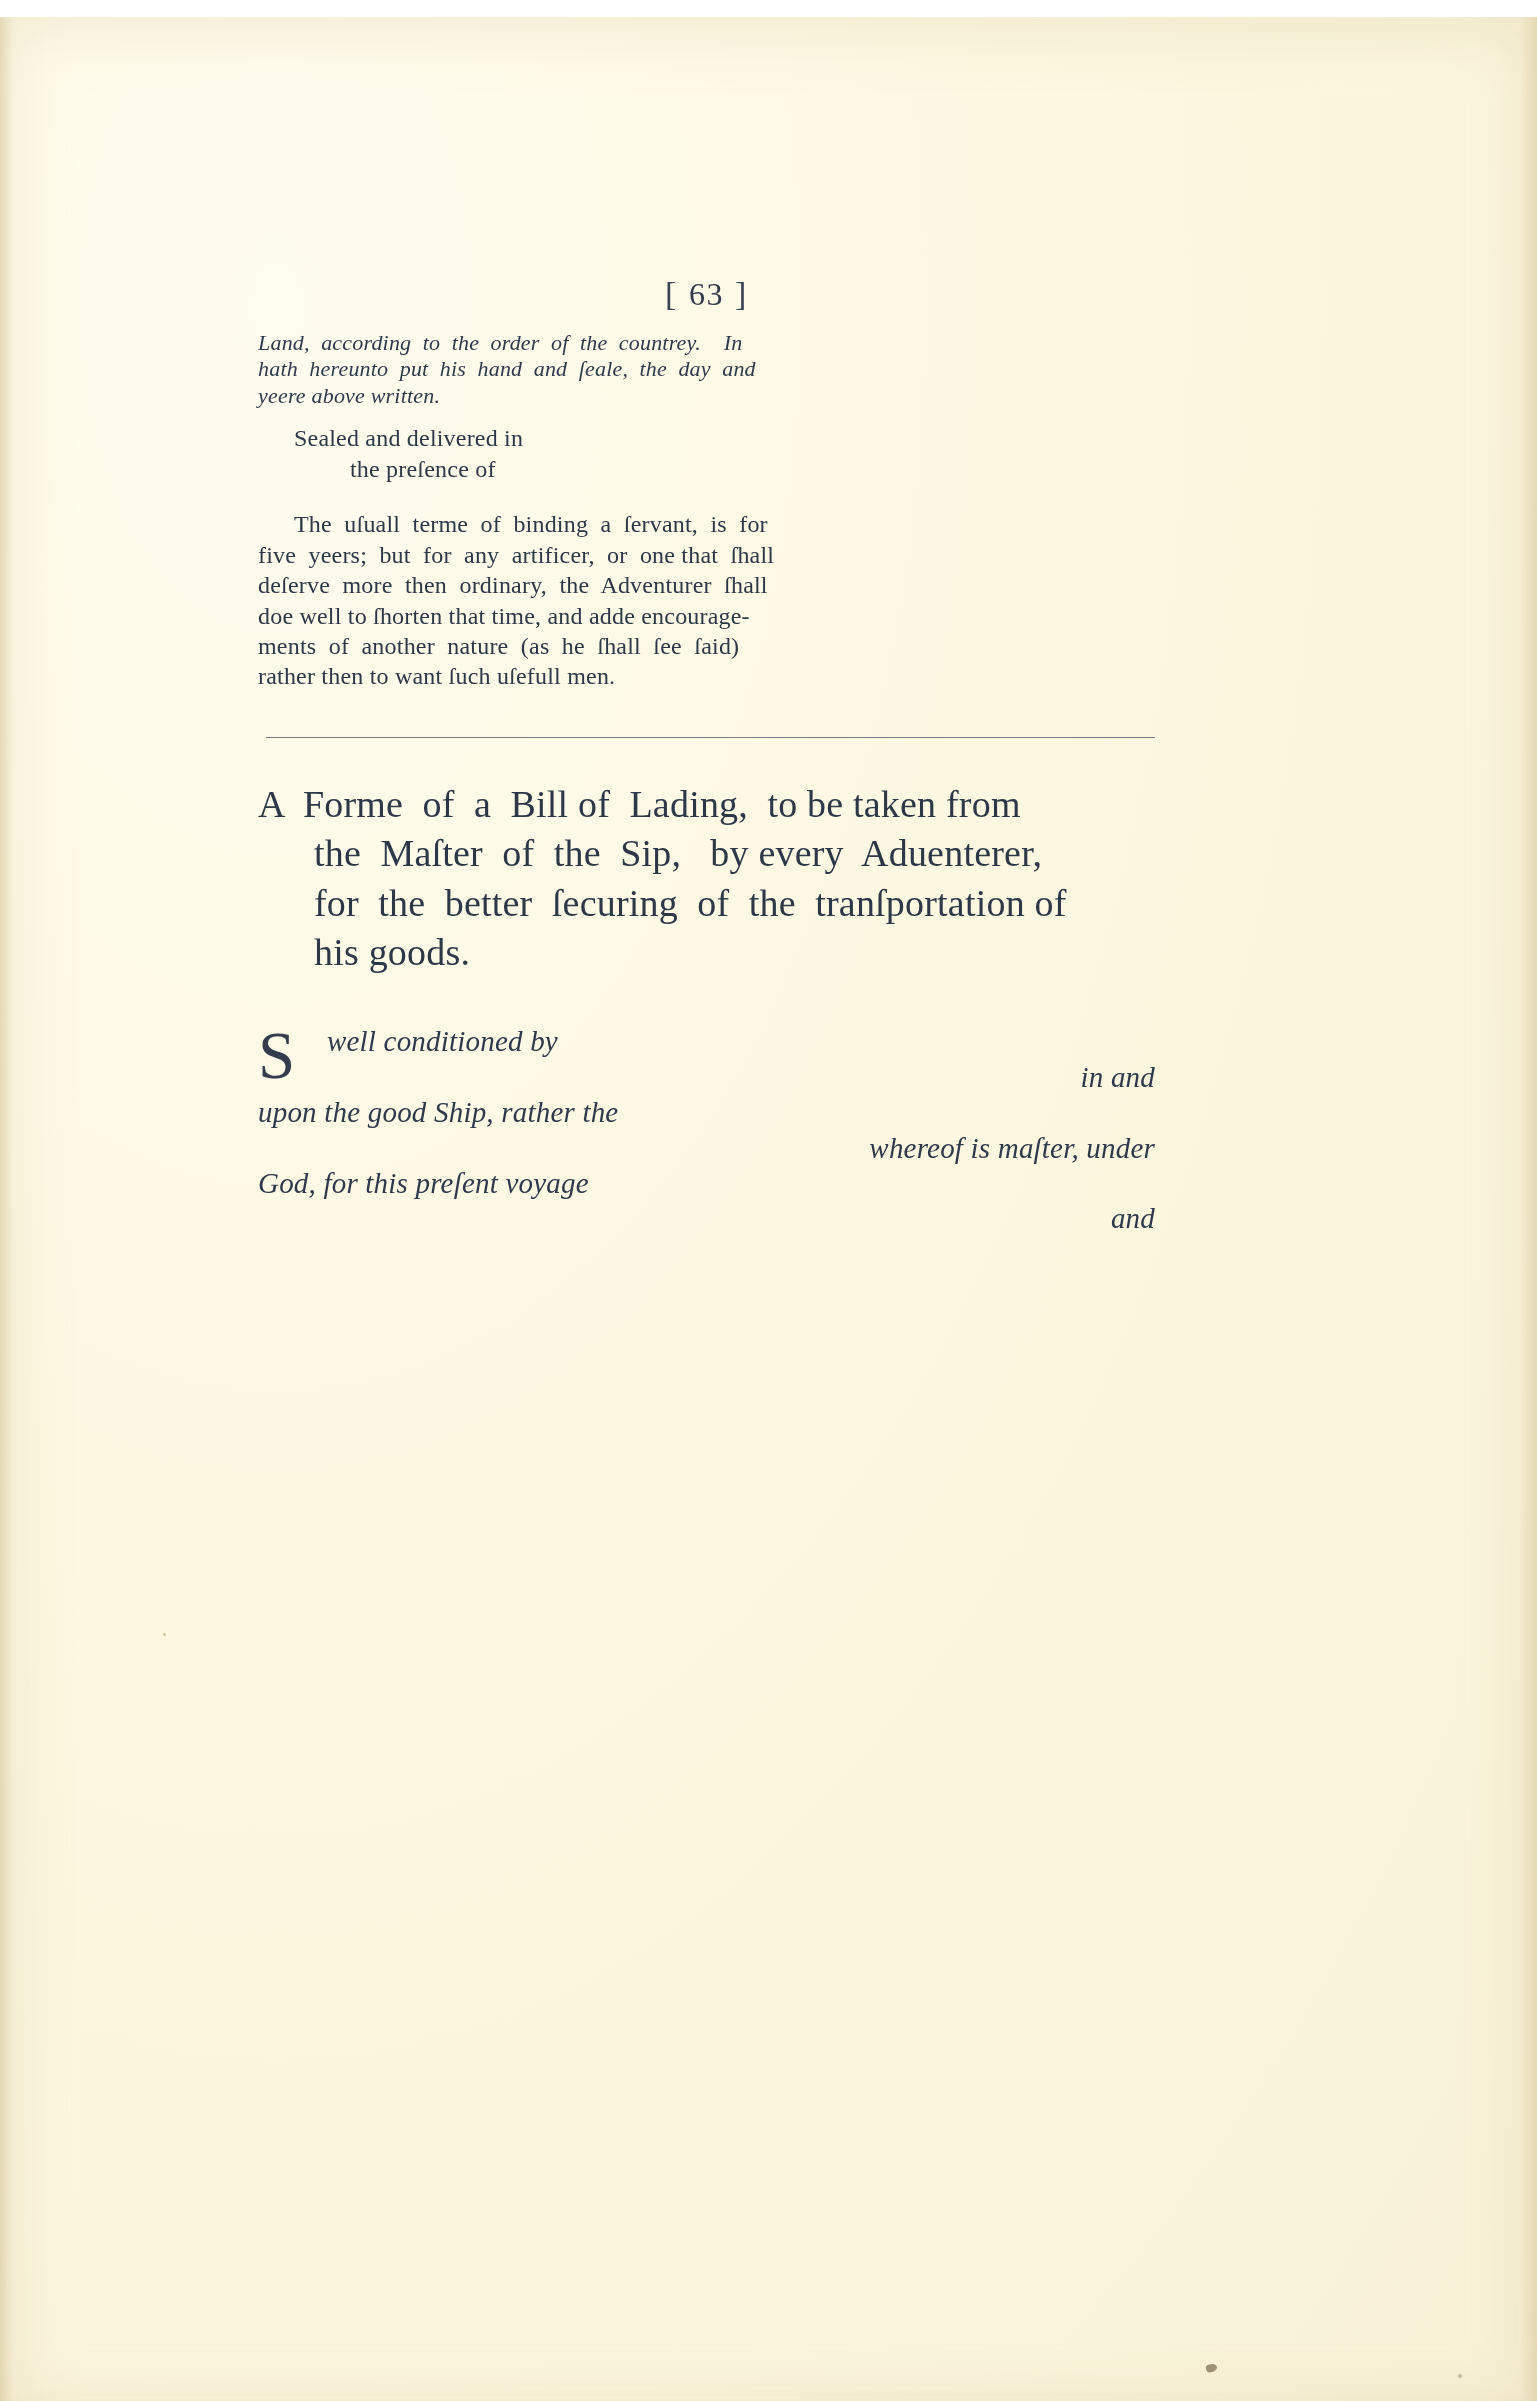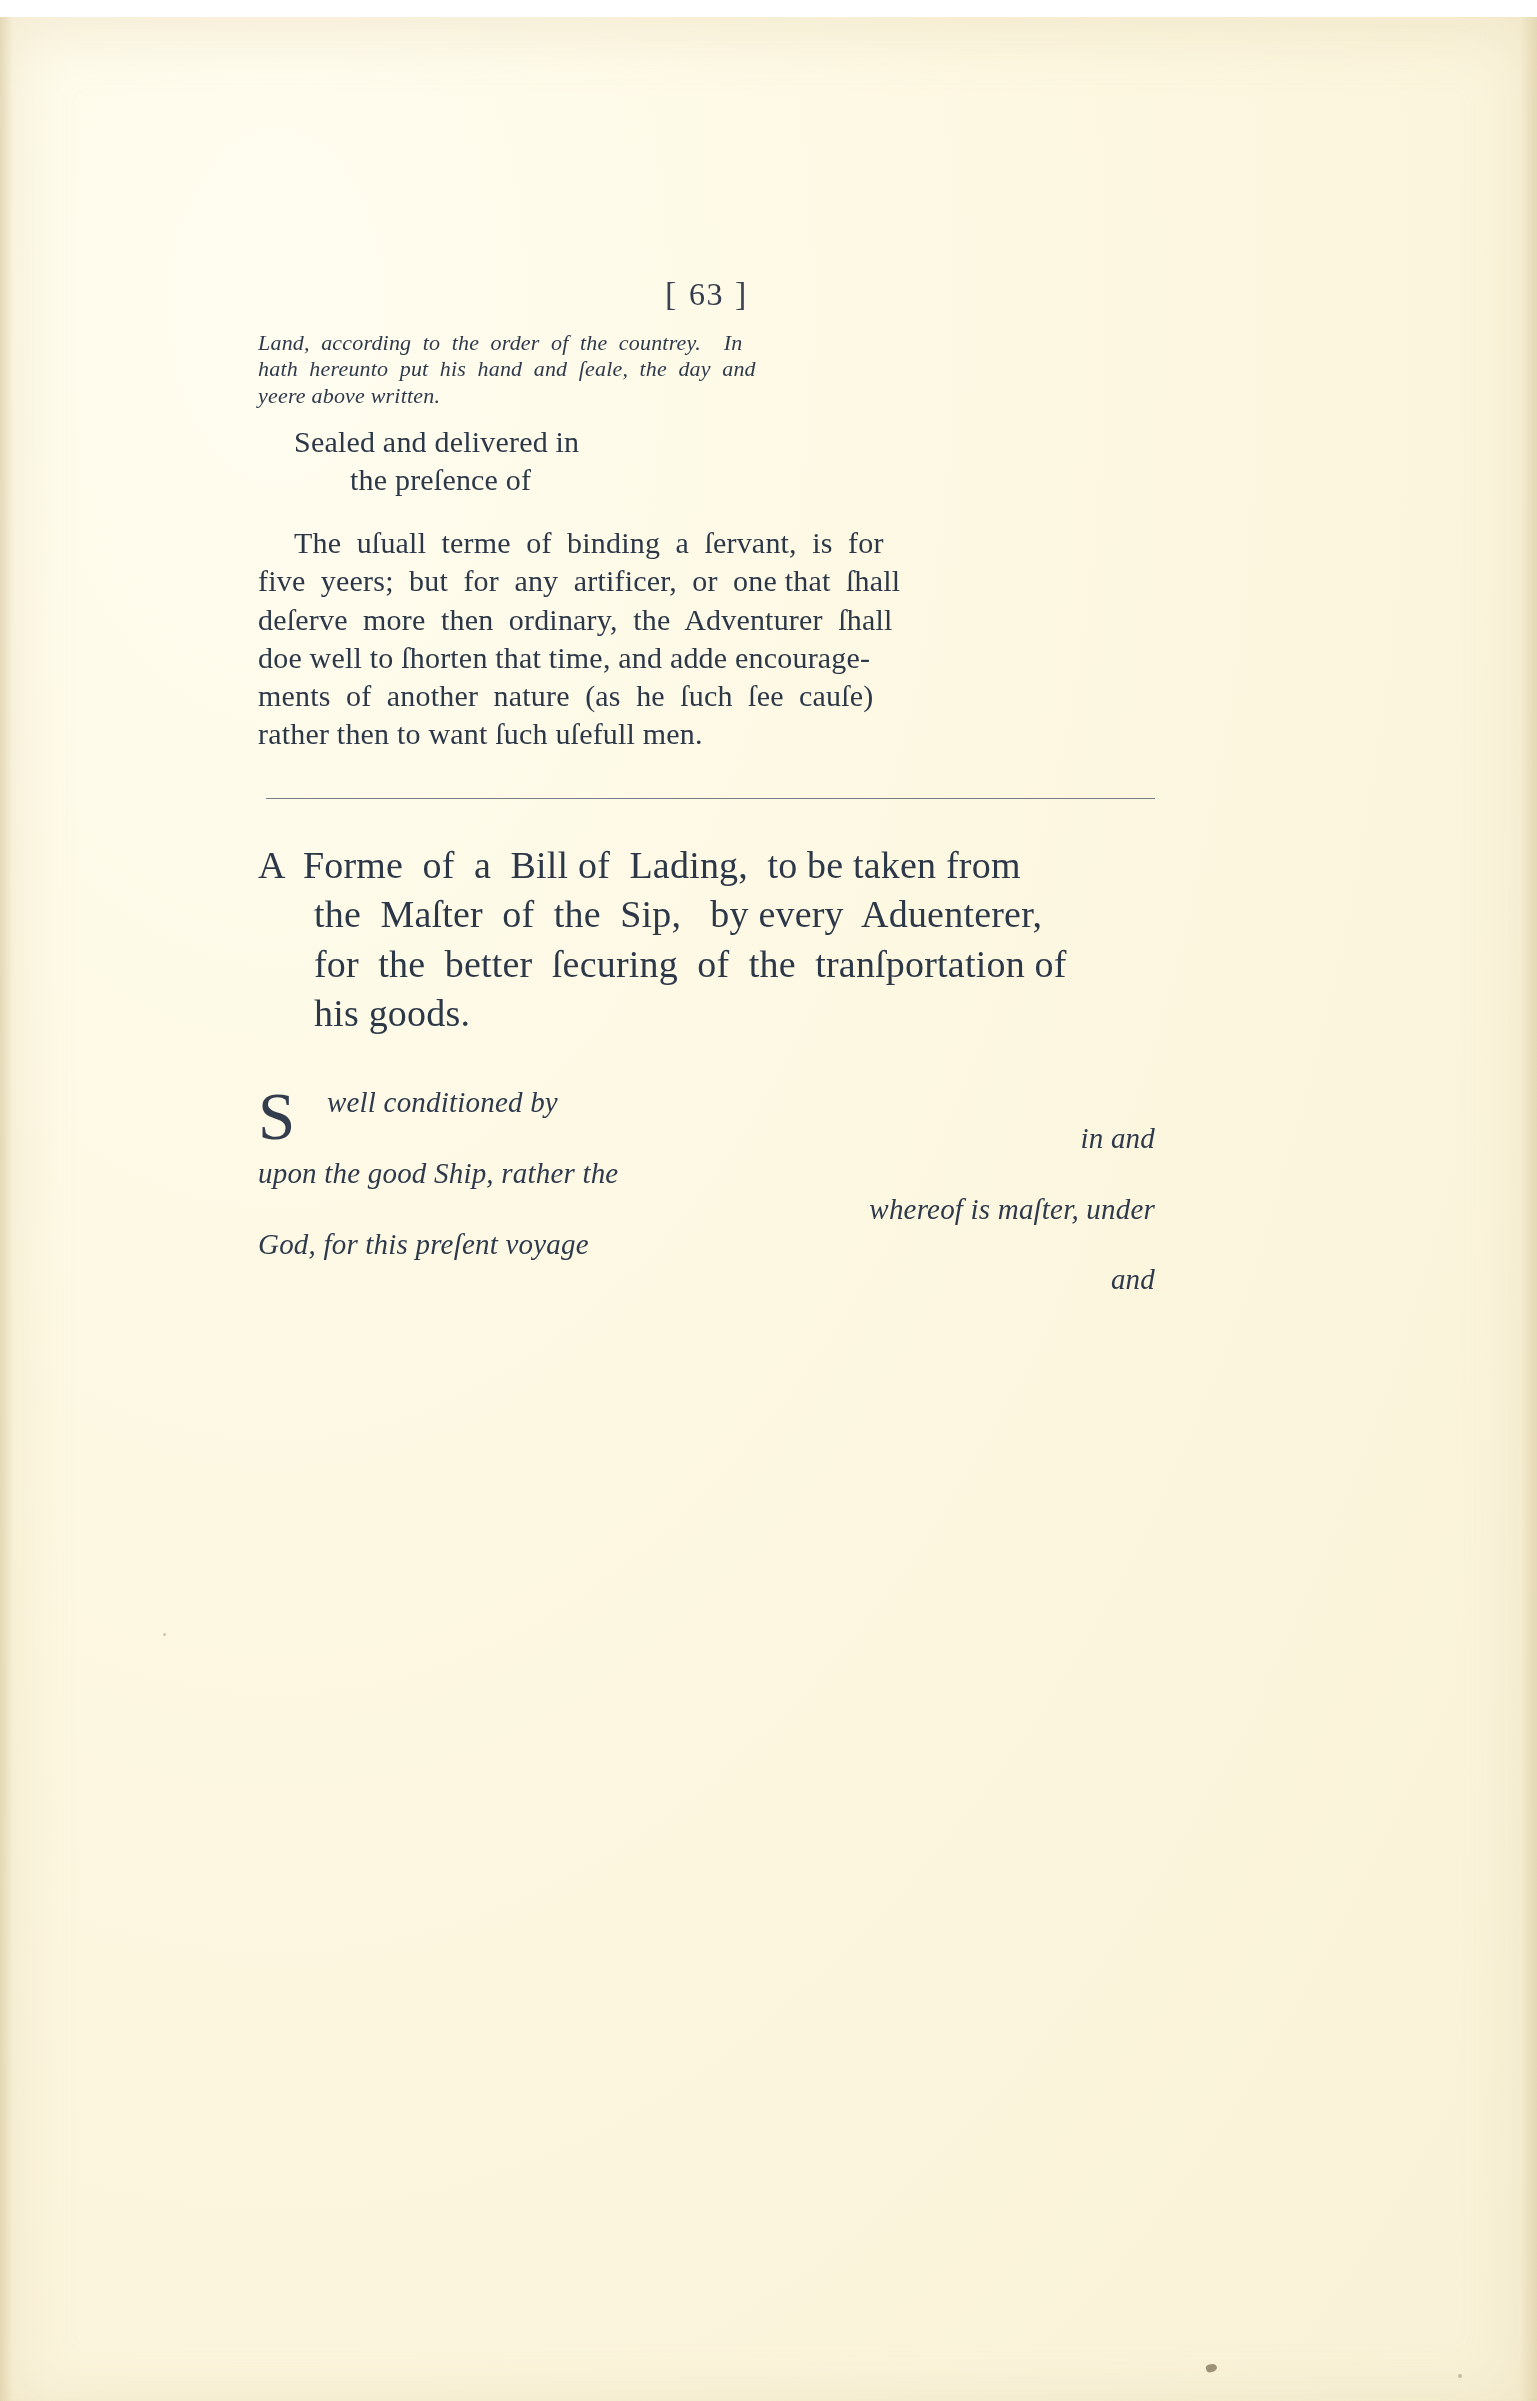--- a/index.html
+++ b/index.html
@@ -83,21 +83,21 @@
     text-align: justify;
     text-justify: inter-word;
     letter-spacing: 0.2px;
   }
   .italic-para .ln {
     display: block;
     white-space: pre;
   }
 
   .roman-para {
-    font-size: 30px;
+    font-size: 24px;
     line-height: 1.27;
     color: #2c3848;
     letter-spacing: 0.2px;
   }
   .roman-para .ln {
     display: block;
     white-space: pre;
   }
   .indent-1 { padding-left: 36px; }
   .indent-2 { padding-left: 92px; }
@@ -202,21 +202,21 @@
     <div class="roman-para" style="margin-top:14px;">
       <span class="ln indent-1">Sealed and delivered in</span>
       <span class="ln indent-2">the preſence of</span>
     </div>
 
     <div class="roman-para" style="margin-top:25px;">
       <span class="ln indent-1">The  uſuall  terme  of  binding  a  ſervant,  is  for</span>
       <span class="ln">five  yeers;  but  for  any  artificer,  or  one that  ſhall</span>
       <span class="ln">deſerve  more  then  ordinary,  the  Adventurer  ſhall</span>
       <span class="ln">doe well to ſhorten that time, and adde encourage-</span>
-      <span class="ln">ments  of  another  nature  (as  he  ſuch  ſee  cauſe)</span>
+      <span class="ln">ments  of  another  nature  (as  he  ſhall  ſee  ſaid)</span>
       <span class="ln">rather then to want ſuch uſefull men.</span>
     </div>
 
     <hr class="rule">
 
     <div class="heading-para">
       <span class="ln">A  Forme  of  a  Bill of  Lading,  to be taken from</span>
       <span class="ln hang">the  Maſter  of  the  Sip,   by every  Aduenterer,</span>
       <span class="ln hang">for  the  better  ſecuring  of  the  tranſportation of</span>
       <span class="ln hang">his goods.</span>

